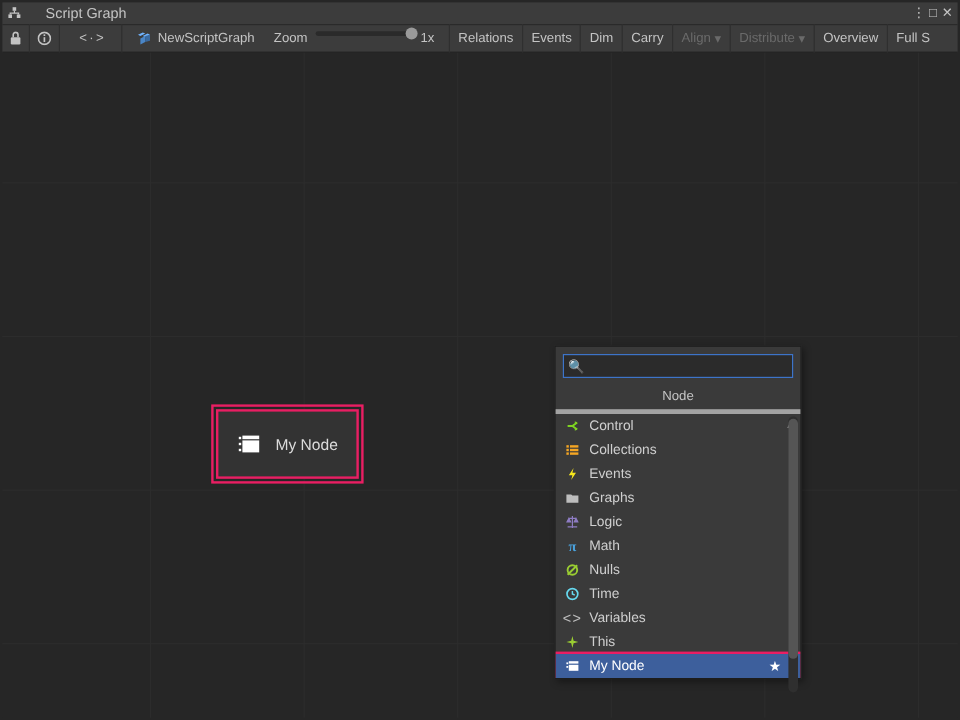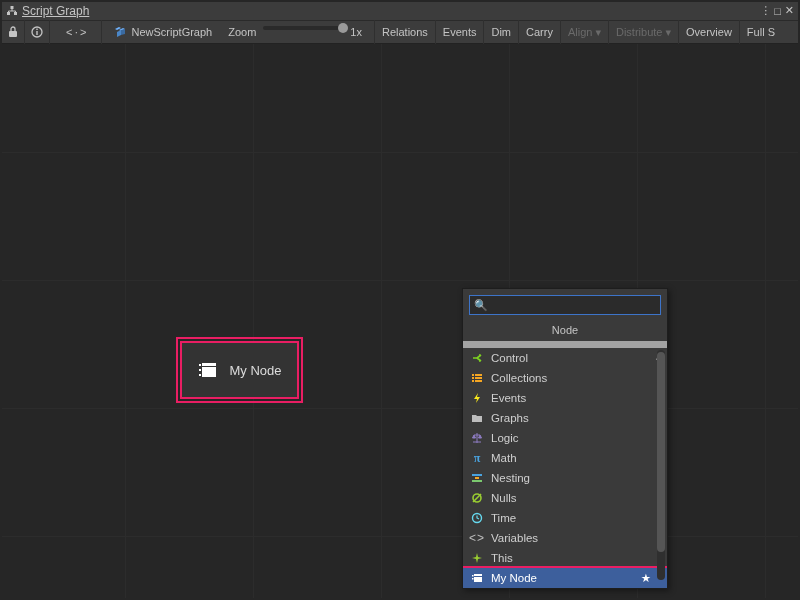--- a/index.html
+++ b/index.html
@@ -12,21 +12,21 @@
     font-size: 12px;
   }
 
   
   .titlebar {
     position: absolute; left: 2px; top: 2px; right: 2px; height: 18px;
     display: flex; align-items: center;
     background: #3c3c3c;
     padding: 0 4px;
   }
-  .titlebar .title { margin-left: 4px; color: #c4c4c4; text-decoration: underline; }
+  .titlebar .title { margin-left: 20px; color: #c4c4c4; }
   .win-controls { position: absolute; right: 4px; top: 2px; display: flex; gap: 4px; align-items: center; }
   .win-controls span { color: #c4c4c4; font-size: 11px; cursor: default; }
   .vdots { letter-spacing: -1px; }
 
   
   .toolbar {
     position: absolute; left: 2px; top: 20px; right: 2px; height: 24px;
     background: #3c3c3c;
     display: flex; align-items: center;
     border-top: 1px solid #2a2a2a;
@@ -82,21 +82,21 @@
     background:#2b2b2b;
     border:1px solid #3d74c9;
     display:flex; align-items:center; padding:0 4px;
   }
   .finder-search .mag { color:#9b9b9b; font-size:11px; margin-right:2px; }
   .finder-search input {
     flex:1; background:transparent; border:none; outline:none; color:#ddd; font-size:11px;
   }
   .finder-title {
     text-align:center; color:#c4c4c4; font-size:11px; padding:3px 0 5px;
-    border-bottom:7px solid #a3a3a3;
+    border-bottom:4px solid #a3a3a3;
   }
   .finder-body { position:relative; }
   .finder-list { max-height:262px; overflow:hidden; }
   .finder-item {
     display:flex; align-items:center; height:20px;
     padding:0 6px 0 6px; color:#cfcfcf; font-size:11.5px;
     position:relative;
   }
   .finder-item .fi-icon { width:16px; display:inline-flex; justify-content:center; margin-right:6px; font-size:12px; }
   .finder-item .fi-label { flex:1; white-space:nowrap; }
@@ -272,31 +272,20 @@
               <span class="fi-chevron">›</span>
             </div>
             <div class="finder-item">
               <span class="fi-icon c-blue">
                 <span style="font-family:serif;font-weight:bold">π</span>
               </span>
               <span class="fi-label">Math</span>
               <span class="fi-chevron">›</span>
             </div>
             <div class="finder-item">
-              <span class="fi-icon c-blue">
-                <svg width="12" height="12" viewBox="0 0 12 12">
-                  <rect x="1" y="2" width="10" height="2" fill="#4aa3df"></rect>
-                  <rect x="1" y="8" width="10" height="2" fill="#7bc96f"></rect>
-                  <rect x="4" y="5" width="4" height="2" fill="#f5a623"></rect>
-                </svg>
-              </span>
-              <span class="fi-label">Nesting</span>
-              <span class="fi-chevron">›</span>
-            </div>
-            <div class="finder-item">
               <span class="fi-icon c-lime">
                 <svg width="12" height="12" viewBox="0 0 12 12">
                   <circle cx="6" cy="6" r="4" fill="none" stroke="currentColor" stroke-width="1.6"></circle>
                   <line x1="2" y1="10" x2="10" y2="2" stroke="currentColor" stroke-width="1.6"></line>
                 </svg>
               </span>
               <span class="fi-label">Nulls</span>
               <span class="fi-chevron">›</span>
             </div>
             <div class="finder-item">

